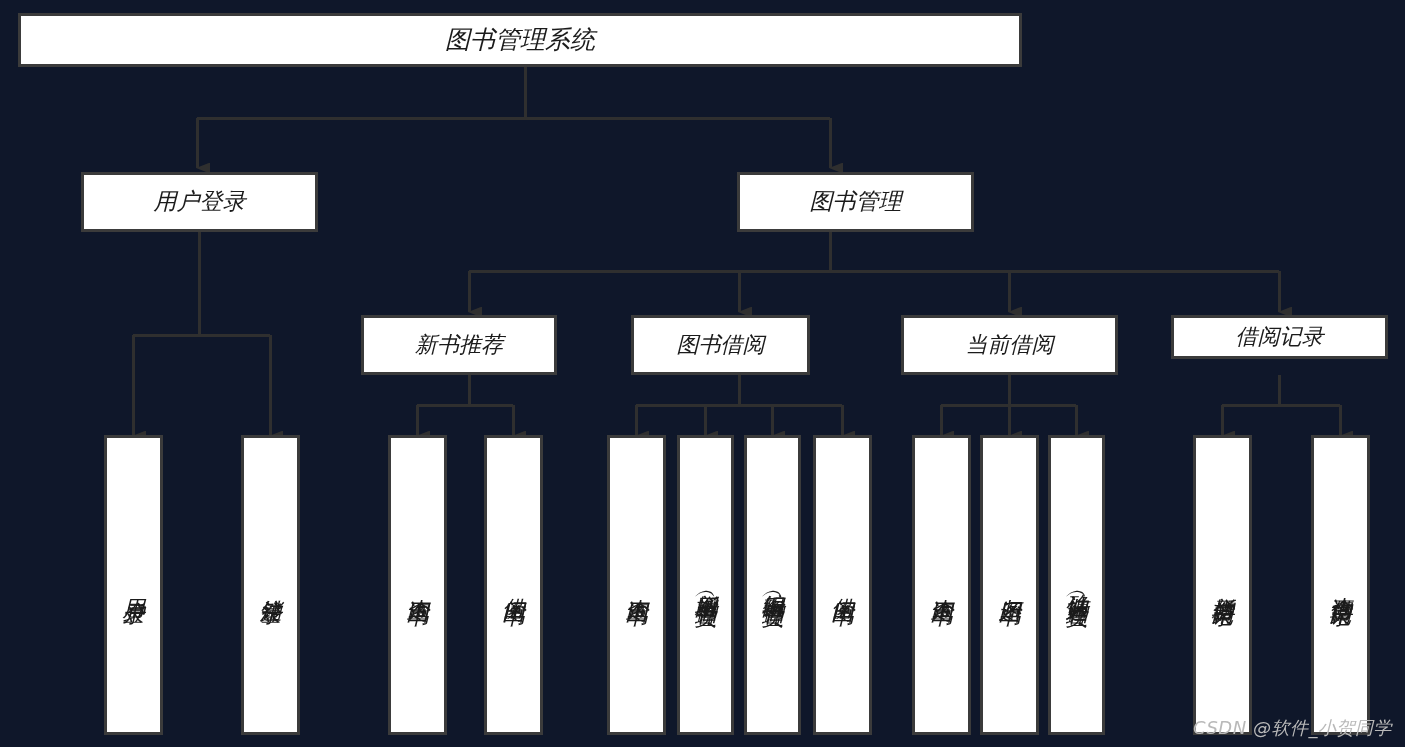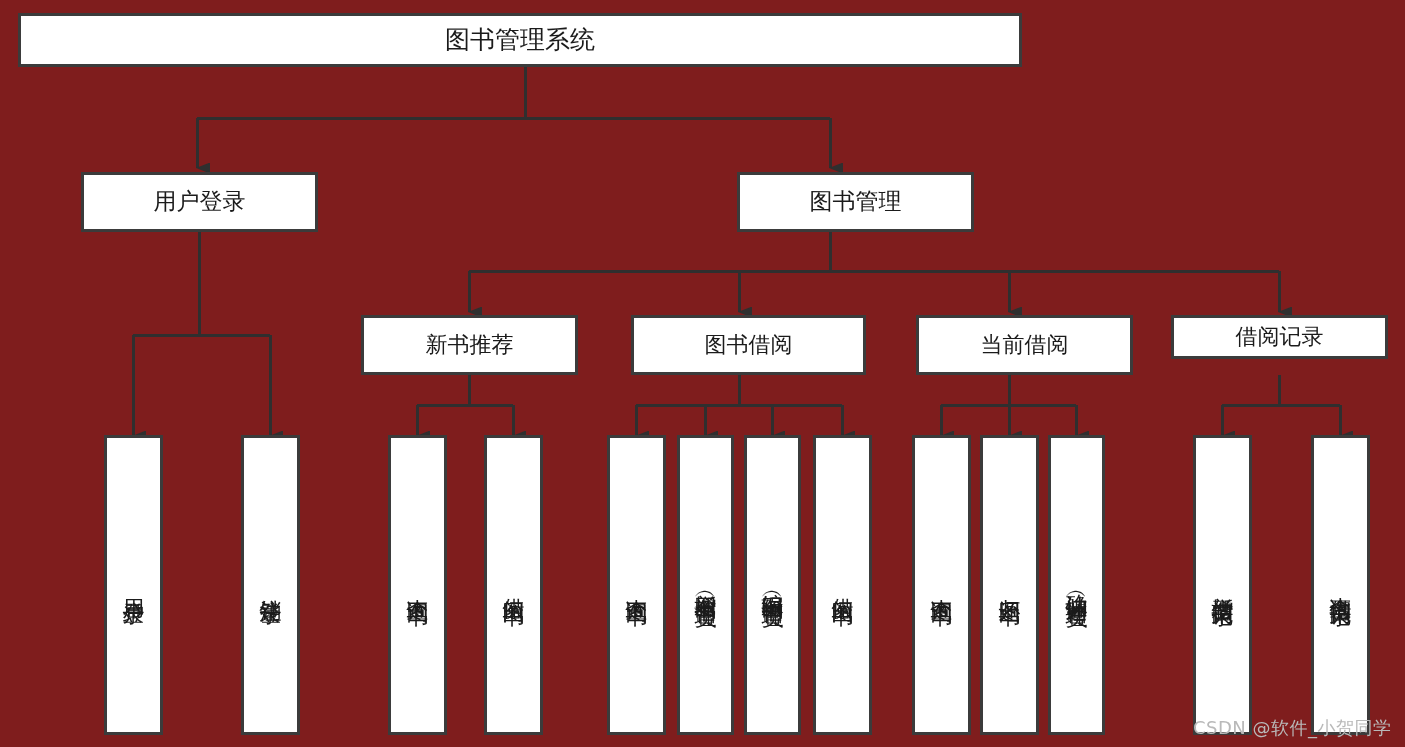--- a/index.html
+++ b/index.html
@@ -7,22 +7,23 @@
     padding: 0;
     background: #ffffff;
   }
   body {
     font-family: "DejaVu Sans", "Liberation Sans", sans-serif;
   }
   #canvas {
     position: relative;
     width: 1405px;
     height: 747px;
-    background: #7f1d1d;
+    background: #0f172a;
     overflow: hidden;
+    font-style: italic;
   }
   #connectors {
     position: absolute;
     left: 0;
     top: 0;
     width: 1405px;
     height: 747px;
   }
   .node {
     position: absolute;
@@ -126,27 +127,27 @@
     <span class="label">图书管理系统</span>
   </div>
 
   <div class="node lvl2" style="left:81px; top:172px; width:237px; height:60px;">
     <span class="label">用户登录</span>
   </div>
   <div class="node lvl2" style="left:737px; top:172px; width:237px; height:60px;">
     <span class="label">图书管理</span>
   </div>
 
-  <div class="node lvl3" style="left:361px; top:315px; width:217px; height:60px;">
+  <div class="node lvl3" style="left:361px; top:315px; width:196px; height:60px;">
     <span class="label">新书推荐</span>
   </div>
-  <div class="node lvl3" style="left:631px; top:315px; width:235px; height:60px;">
+  <div class="node lvl3" style="left:631px; top:315px; width:179px; height:60px;">
     <span class="label">图书借阅</span>
   </div>
-  <div class="node lvl3" style="left:901px; top:315px; width:217px; height:60px;margin-left:15px;">
+  <div class="node lvl3" style="left:901px; top:315px; width:217px; height:60px;">
     <span class="label">当前借阅</span>
   </div>
   <div class="node lvl3" style="left:1171px; top:315px; width:217px; height:44px;">
     <span class="label">借阅记录</span>
   </div>
 
   <div class="node leaf" style="left:104px; top:435px; width:59px; height:300px;">
     <span class="label">用户登录</span>
   </div>
   <div class="node leaf" style="left:241px; top:435px; width:59px; height:300px;">

